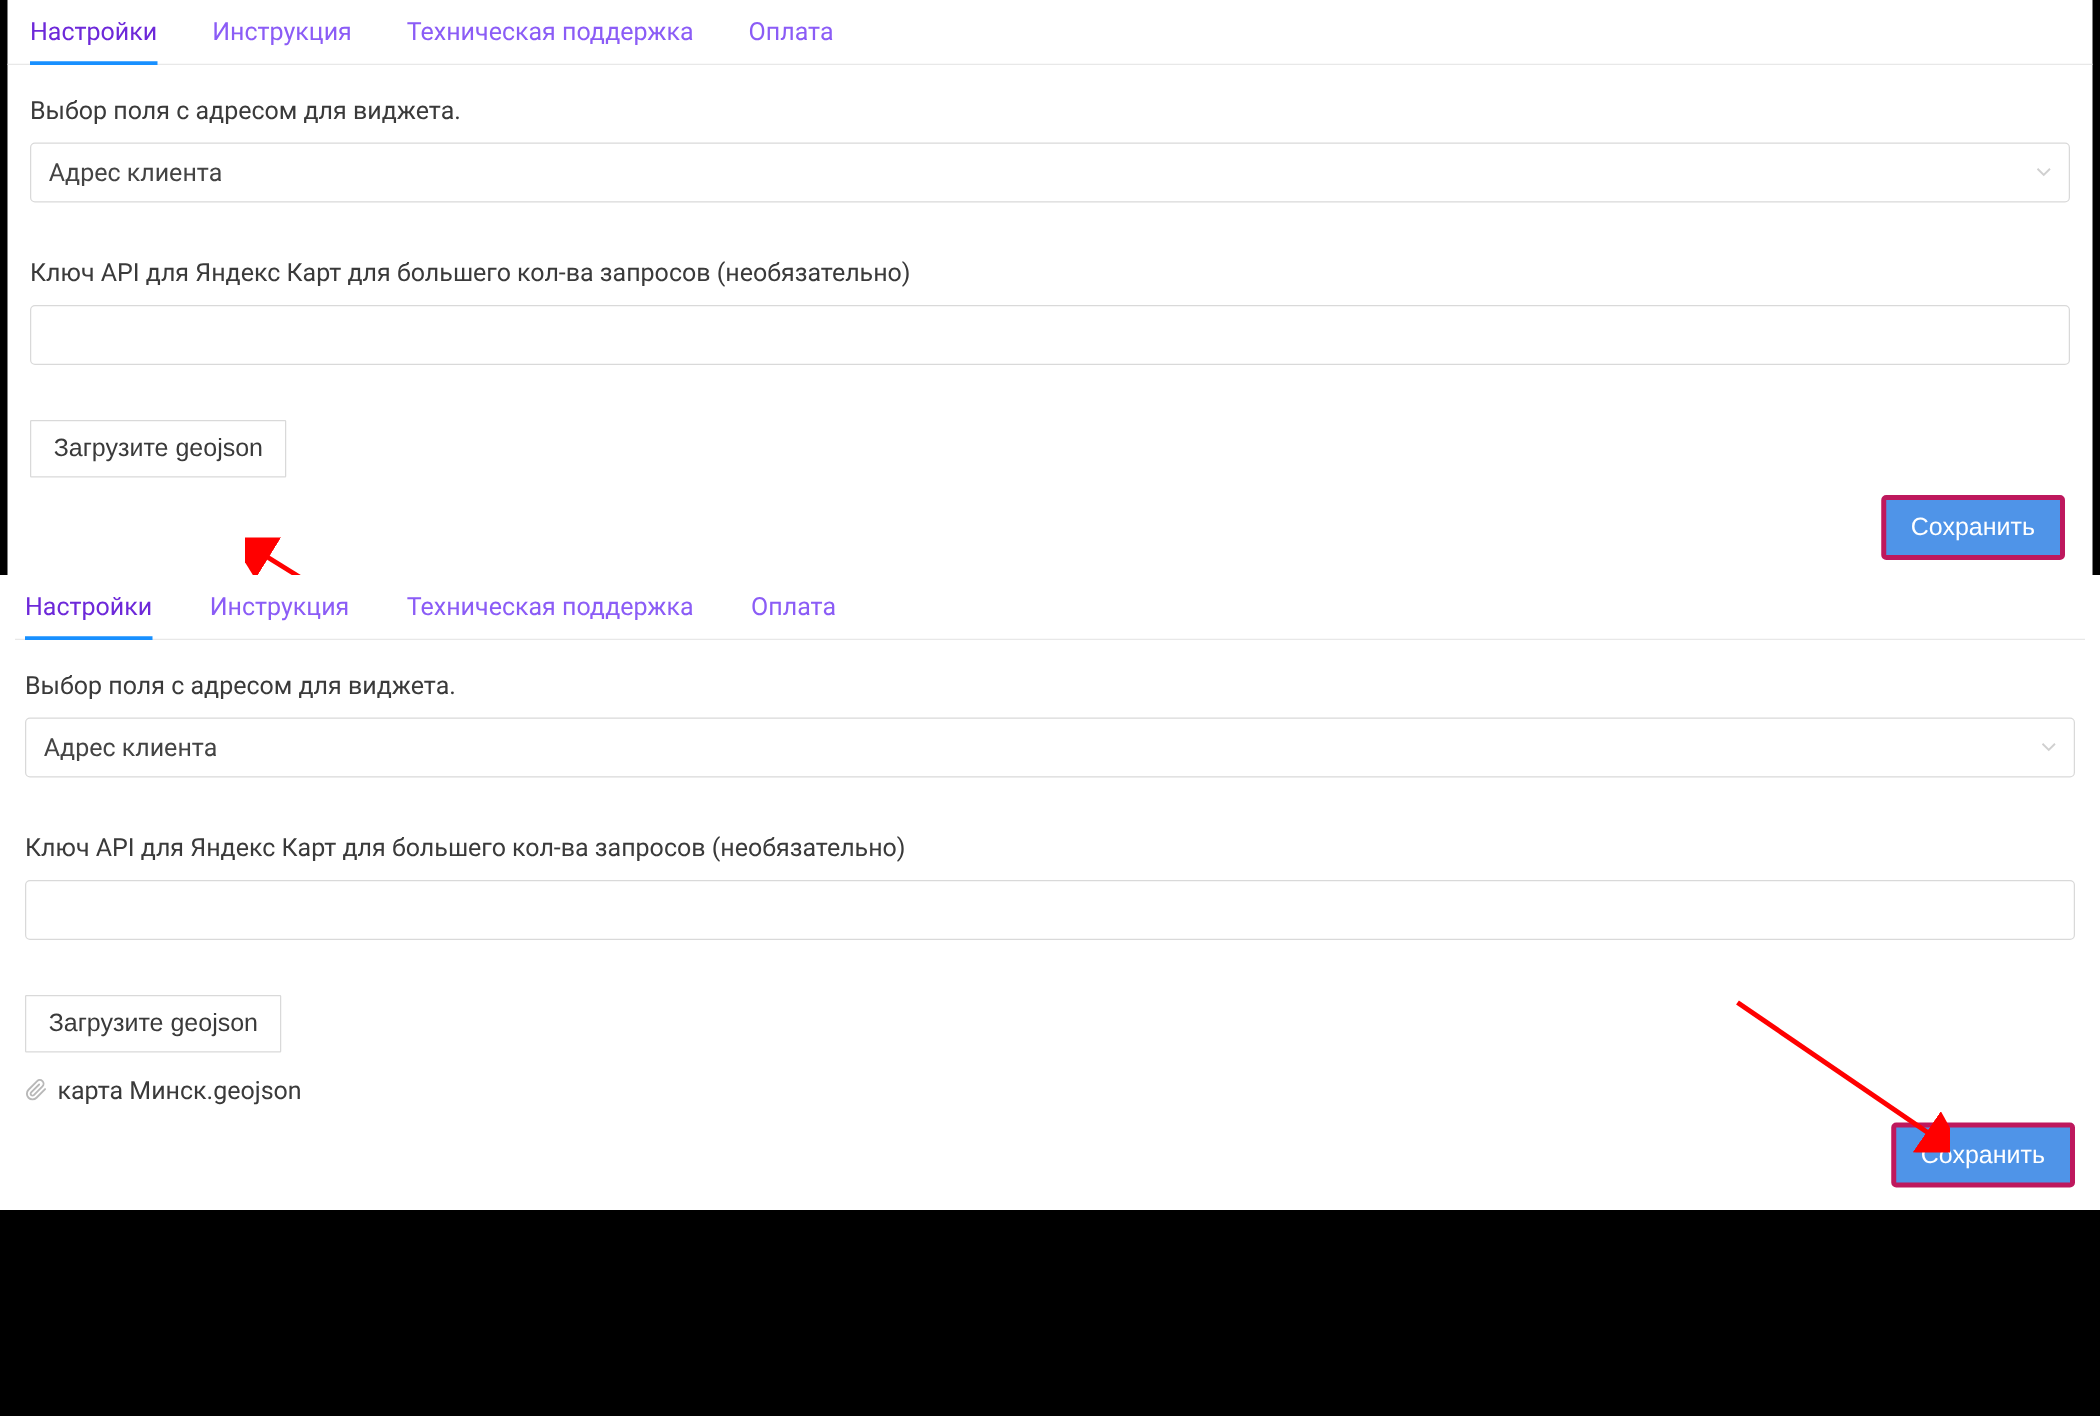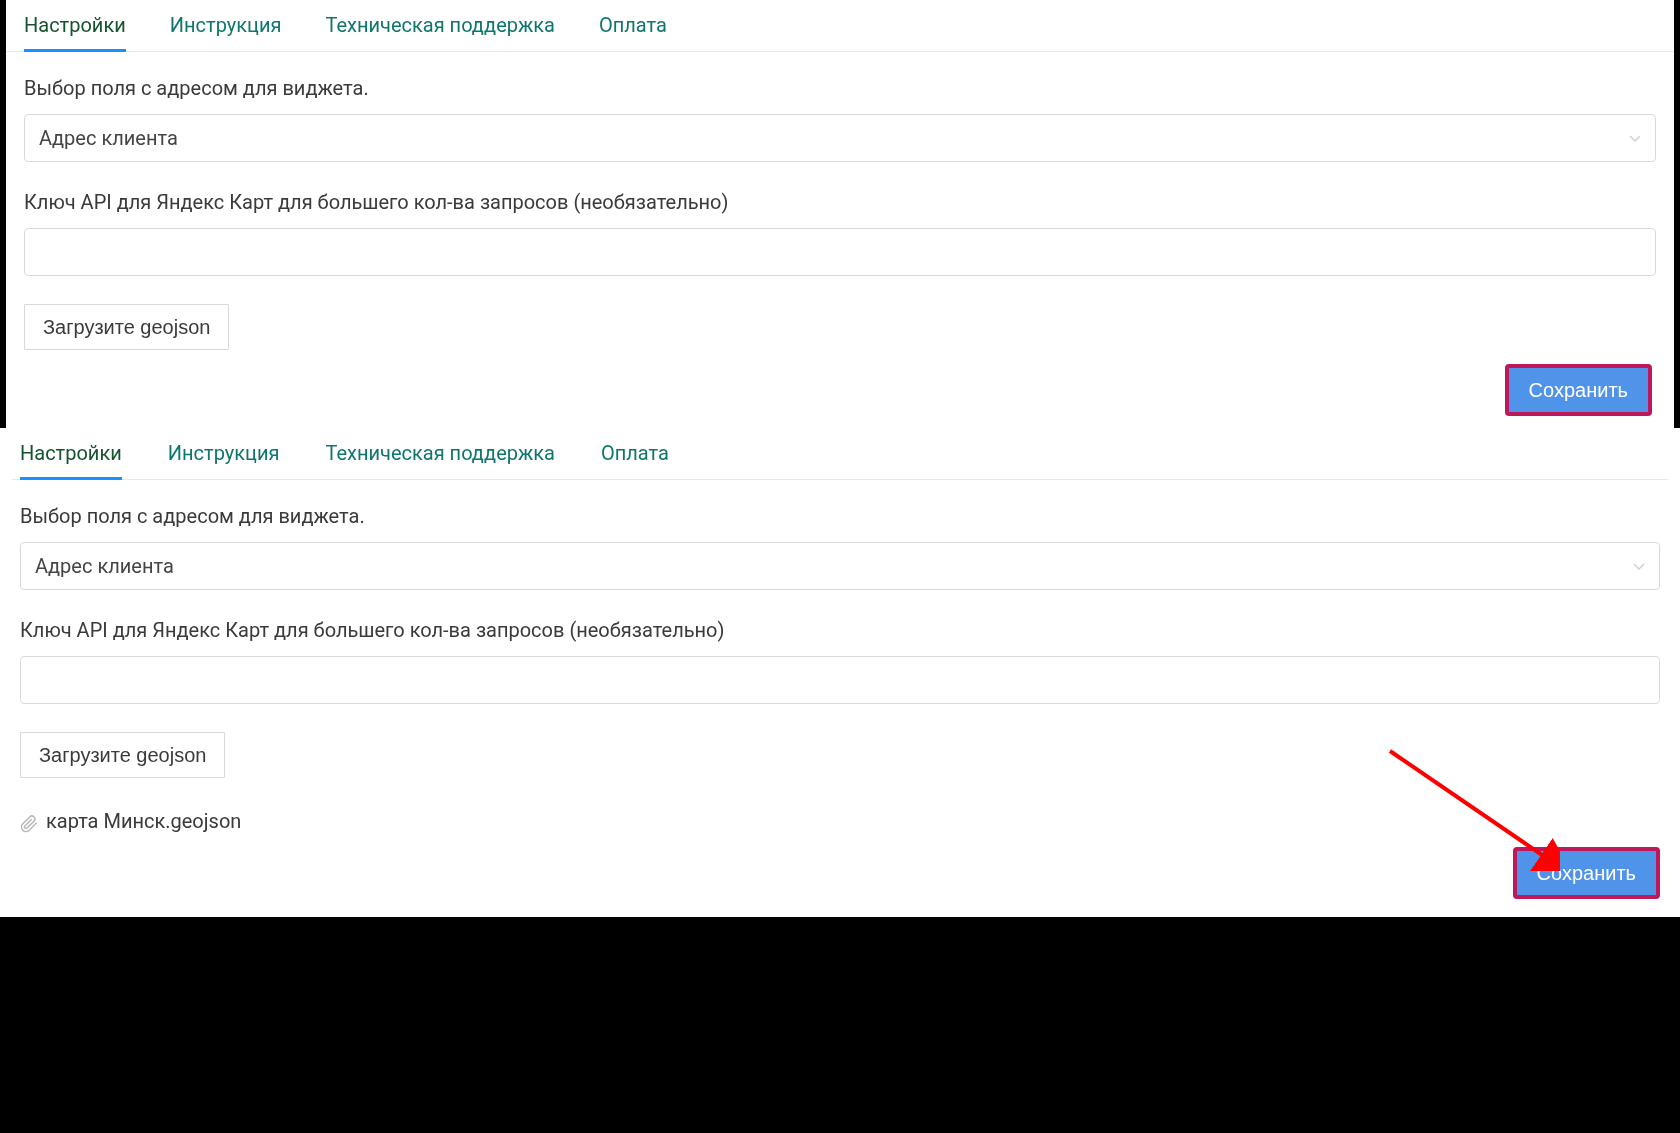--- a/index.html
+++ b/index.html
@@ -30,28 +30,28 @@
       padding: 10px 0 0 18px;
       border-bottom: 1px solid #e8e8e8;
       height: 52px;
     }
     .panel-2 .tabs {
       padding-left: 8px;
       gap: 46px;
     }
     .tab {
       font-size: 20px;
-      color: #0f766e;
+      color: #8b5cf6;
       cursor: pointer;
       padding-bottom: 14px;
       position: relative;
       line-height: 1.2;
     }
     .tab.active {
-      color: #14532d;
+      color: #6d28d9;
     }
     .tab.active::after {
       content: "";
       position: absolute;
       left: 0;
       right: 0;
       bottom: -1px;
       height: 3px;
       background: #1890ff;
     }
@@ -92,21 +92,21 @@
       height: 48px;
       border: 1px solid #d9d9d9;
       border-radius: 4px;
       padding: 0 14px;
       font-size: 20px;
       color: #444;
       background: #fff;
       outline: none;
     }
     .field-group {
-      margin-bottom: 28px;
+      margin-bottom: 44px;
     }
     .upload-btn {
       display: inline-block;
       border: 1px solid #d9d9d9;
       border-radius: 1px;
       padding: 10px 18px;
       font-size: 20px;
       color: #3a3a3a;
       background: #fff;
       cursor: pointer;
@@ -130,23 +130,23 @@
       color: #fff;
       border: 4px solid #be185d;
       border-radius: 4px;
       padding: 10px 20px;
       font-size: 20px;
       cursor: pointer;
       line-height: 1.2;
     }
     .attachment {
       display: flex;
-      align-items: flex-end;
+      align-items: center;
       gap: 8px;
-      margin-top: 31px;
+      margin-top: 18px;
       font-size: 20px;
       color: #3a3a3a;
     }
     .paperclip-icon {
       color: #b8b8b8;
       display: inline-flex;
     }
     .arrow-svg {
       position: absolute;
       pointer-events: none;

